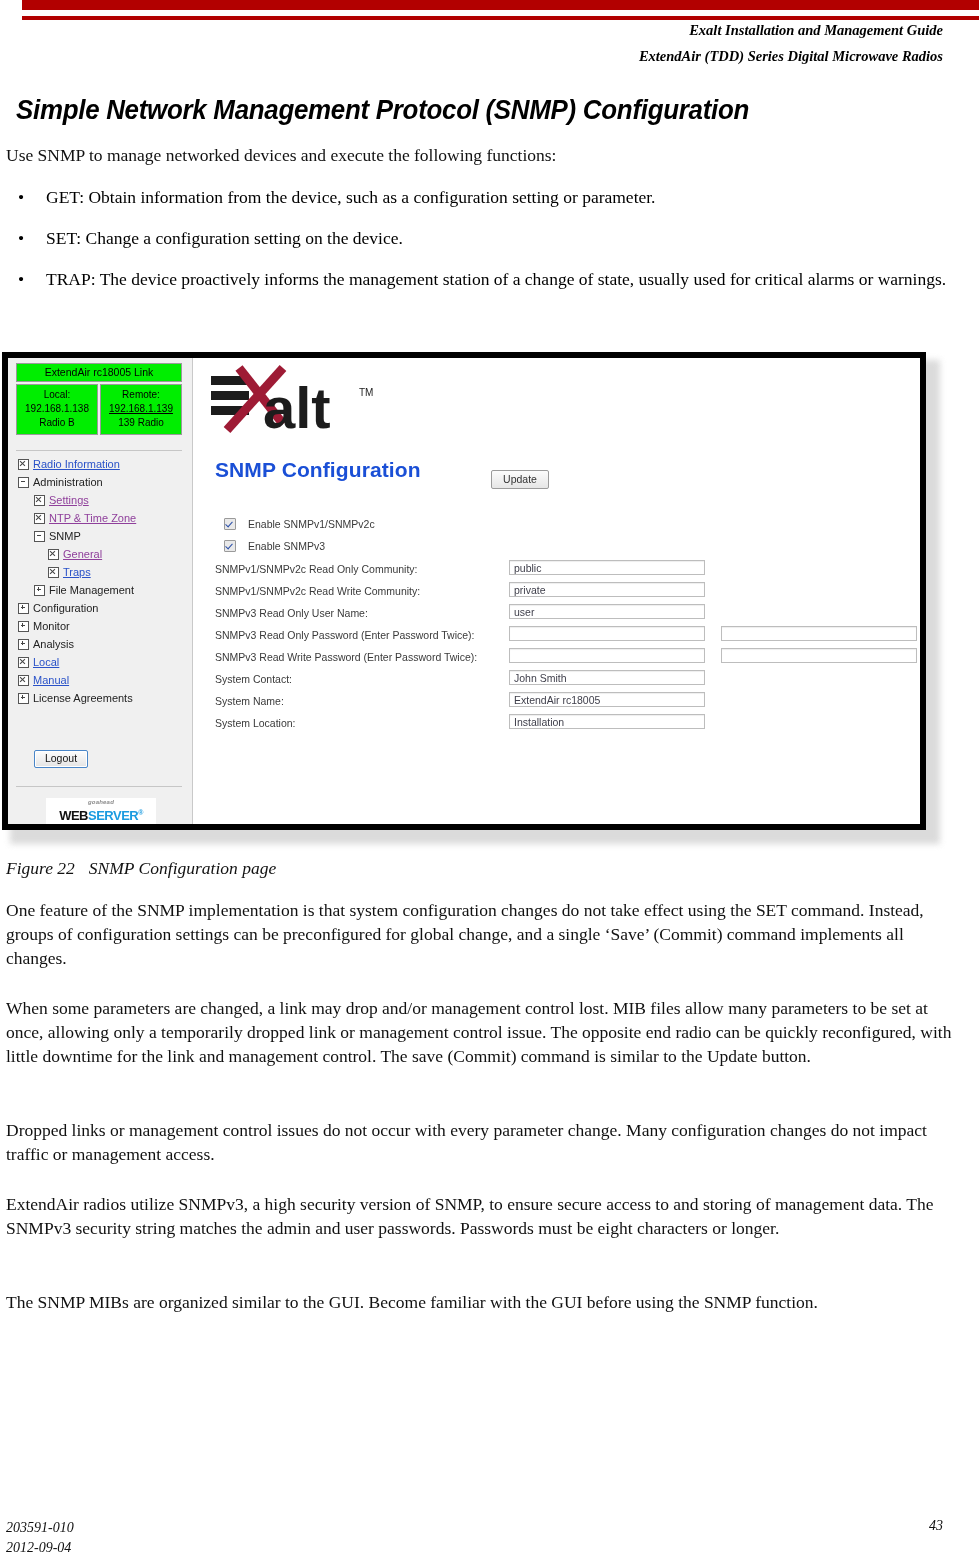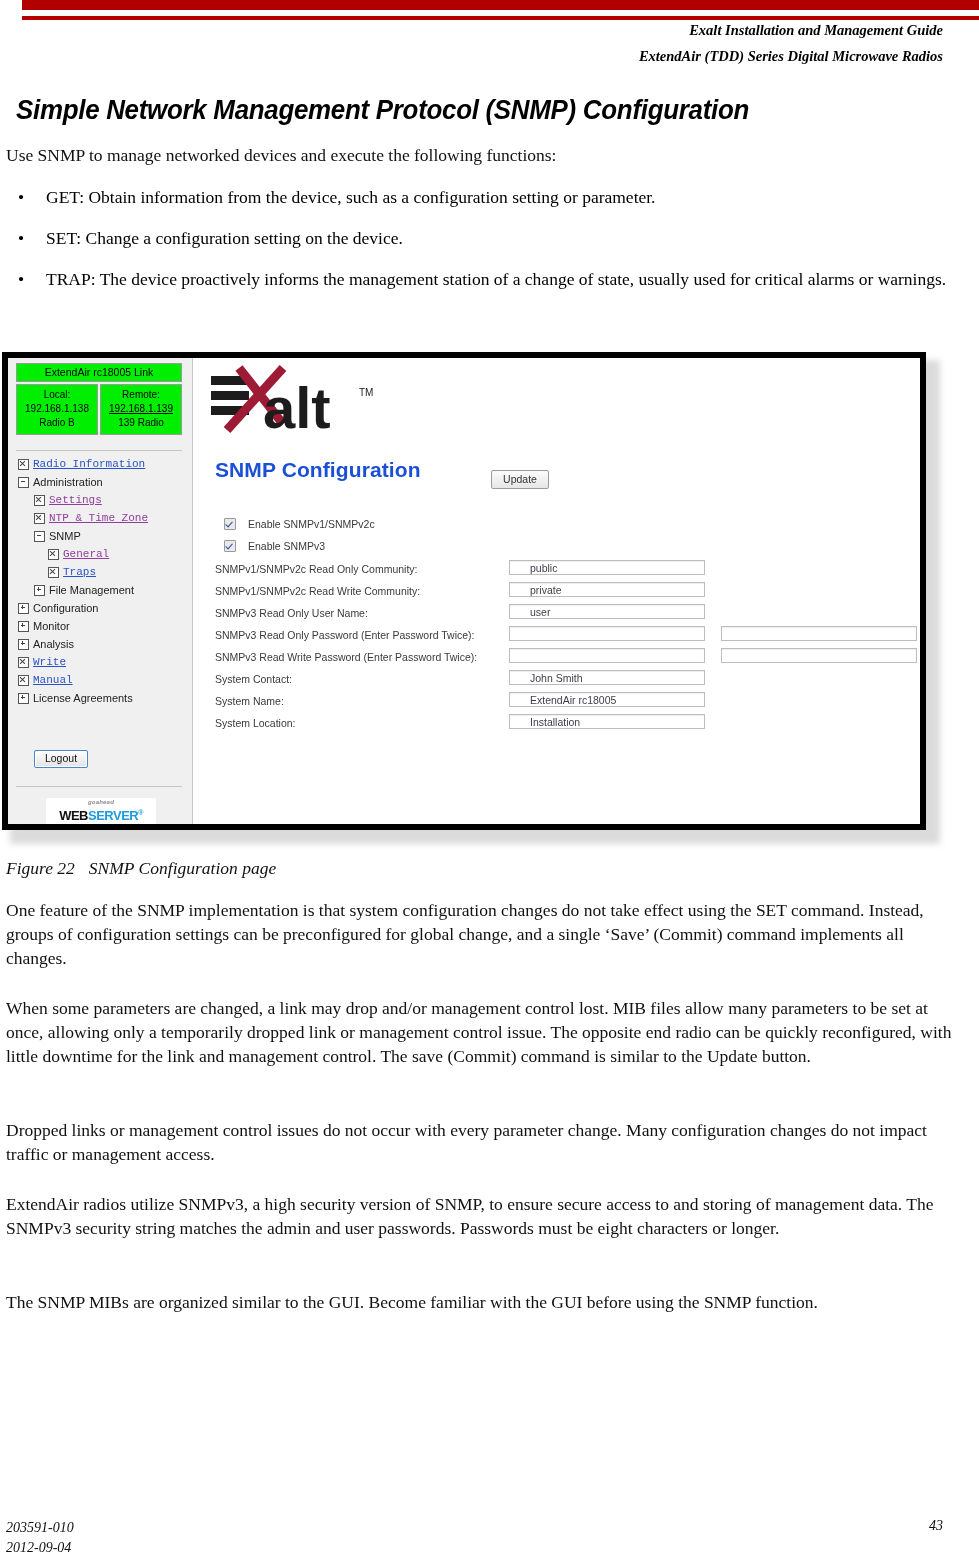--- a/index.html
+++ b/index.html
@@ -66,21 +66,21 @@
   .nav .item{display:flex;align-items:center;margin-bottom:6px;white-space:nowrap;}
   .nav .ico{display:inline-block;width:9px;height:9px;margin-right:4px;
             border:1px solid #555;position:relative;flex:none;background:#fff;}
   .nav .ico.x::before,.nav .ico.x::after{content:"";position:absolute;left:0px;top:3.2px;
             width:7px;height:1px;background:#444;}
   .nav .ico.x::before{transform:rotate(45deg);}
   .nav .ico.x::after{transform:rotate(-45deg);}
   .nav .ico.minus::before{content:"";position:absolute;left:1.5px;top:3.3px;width:4px;height:1px;background:#444;}
   .nav .ico.plus::before{content:"";position:absolute;left:1.5px;top:3.3px;width:4px;height:1px;background:#444;}
   .nav .ico.plus::after{content:"";position:absolute;left:3px;top:1.8px;width:1px;height:4px;background:#444;}
-  .nav a{color:#2a52c8;text-decoration:underline;font-family:Liberation Mono, monospace;}
+  .nav a{color:#2a52c8;text-decoration:underline;}
   .nav a.visited{color:#8f3f9b;}
   .nav .plain{color:#222;}
   .ind1{margin-left:16px;}
   .ind2{margin-left:30px;}
 
   .logoutbtn{position:absolute;left:26px;top:392px;width:52px;height:16px;
              border:1px solid #4a86c8;background:linear-gradient(#fdfdfd,#e4e4e4);
              border-radius:2px;font-size:10.5px;text-align:center;line-height:15px;
              color:#111;font-family:"Liberation Sans",sans-serif;
              box-shadow:0 0 0 1px #fff inset;}
@@ -110,21 +110,21 @@
         font-family:"Liberation Sans",sans-serif;font-size:10.5px;color:#333;}
   .frow{position:relative;height:22px;}
   .flabel{position:absolute;left:0;top:3px;white-space:nowrap;color:#3a3a3a;}
   .cb{position:absolute;left:9px;top:2px;width:10px;height:10px;border:1px solid #9a9a9a;
       background:#e9e9e9;border-radius:1px;}
   .cb::after{content:"";position:absolute;left:2px;top:1px;width:3px;height:6px;
       border:solid #2a4fa8;border-width:0 1.6px 1.6px 0;transform:rotate(42deg);}
   .cblabel{position:absolute;left:33px;top:2px;color:#3a3a3a;}
   .fin{position:absolute;left:294px;top:0px;width:196px;height:15px;
        border:1px solid #bdbdbd;background:#fff;box-sizing:border-box;
-       font-size:10.5px;line-height:14px;padding-left:20px;color:#3e3e4a;
+       font-size:10.5px;line-height:14px;padding-left:4px;color:#3e3e4a;
        box-shadow:0 1px 1px rgba(0,0,0,.07) inset;}
   .fin2{left:506px;width:196px;}
 
   
   .caption{position:absolute;left:6px;top:858px;font-style:italic;font-size:17.5px;color:#111;}
   .caption .num{margin-right:14px;text-align:center;}
 
   .p1{left:6px;top:898px;width:946px;}
   .p2{left:6px;top:996px;width:946px;}
   .p3{left:6px;top:1118px;width:946px;}
@@ -229,21 +229,21 @@
             <div class="item">
               <span class="ico plus"></span>
               <span class="plain">Monitor</span>
             </div>
             <div class="item">
               <span class="ico plus"></span>
               <span class="plain">Analysis</span>
             </div>
             <div class="item">
               <span class="ico x"></span>
-              <a href="#">Write</a>
+              <a href="#">Local</a>
             </div>
             <div class="item">
               <span class="ico x"></span>
               <a href="#">Manual</a>
             </div>
             <div class="item">
               <span class="ico plus"></span>
               <span class="plain">License Agreements</span>
             </div>
           </div>

